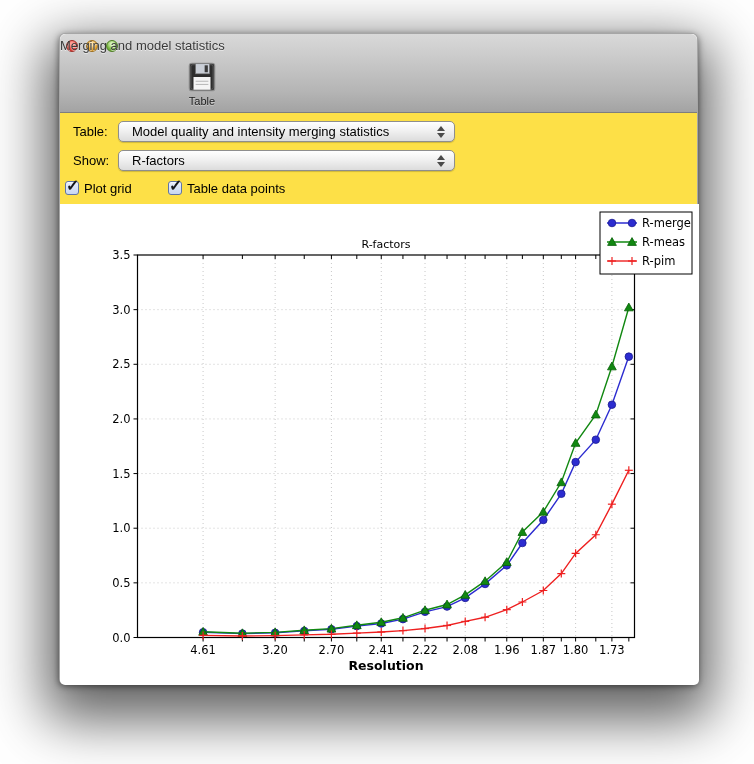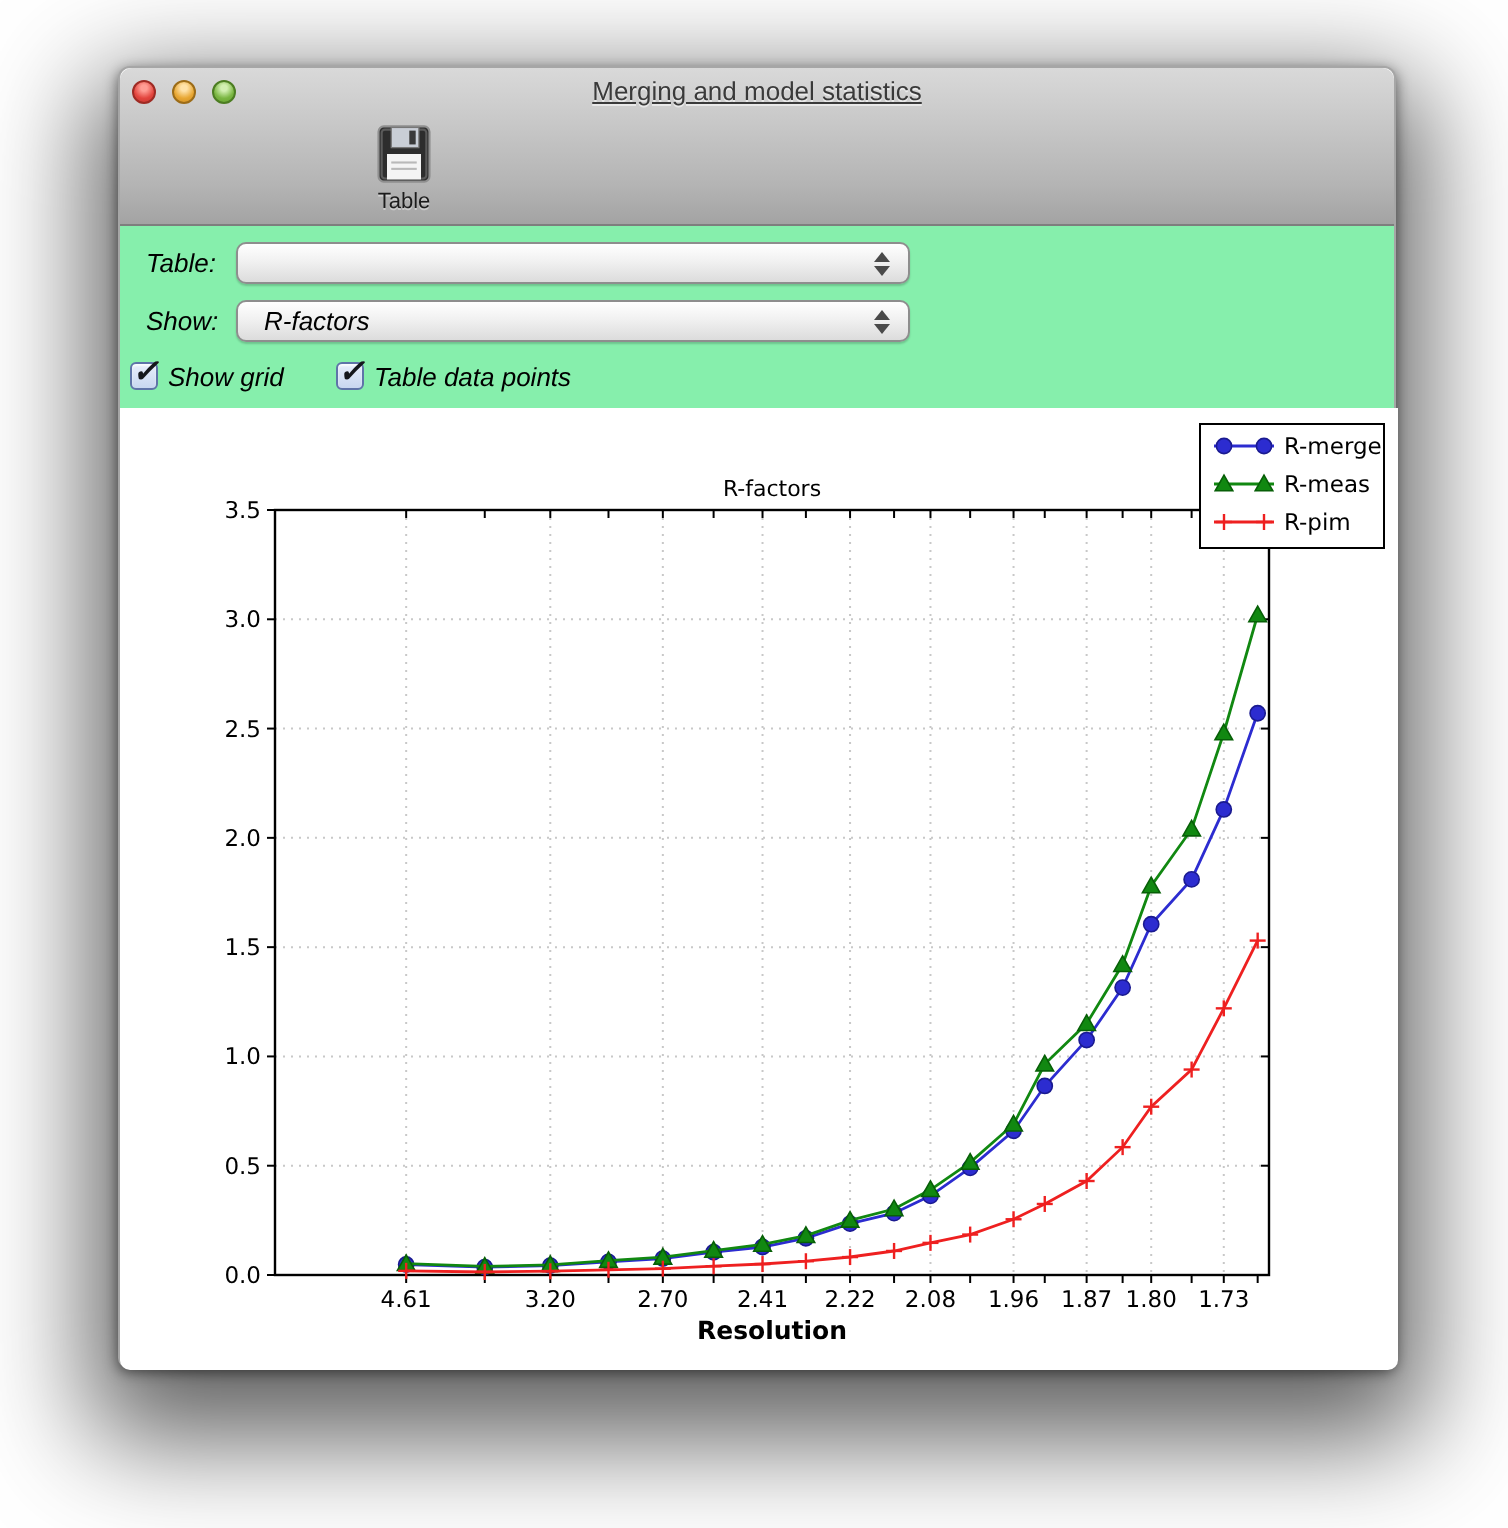--- a/index.html
+++ b/index.html
@@ -5,31 +5,31 @@
   html,body{margin:0;padding:0;width:754px;height:764px;background:#ffffff;overflow:hidden;
             font-family:"Liberation Sans",sans-serif;}
   .stage{position:relative;width:754px;height:764px;}
   .window{position:absolute;left:59px;top:33px;width:639px;height:651px;border-radius:6px 6px 5px 5px;
           background:#ffffff;border:1px solid rgba(0,0,0,0.35);box-sizing:border-box;
           box-shadow:0 2px 7px rgba(0,0,0,.55), 0 22px 55px 14px rgba(0,0,0,.62);}
   .header{position:absolute;left:0;top:0;width:100%;height:79px;border-radius:6px 6px 0 0;
           background:linear-gradient(#d9d9d9,#c8c8c8 35%,#b4b4b4 75%,#a3a3a3);
           border-bottom:1px solid #7e7e7e;box-sizing:border-box;}
   .titlebar{position:absolute;left:0;top:0;width:100%;height:24px;}
-  .win-title{position:absolute;left:0;right:0;top:4px;text-align:center;font-size:13px;color:#3a3a3a;
-             text-shadow:0 1px 0 rgba(255,255,255,.55);text-decoration:underline;}
+  .win-title{position:absolute;left:0;right:0;top:4px;font-size:13px;color:#3a3a3a;
+             text-shadow:0 1px 0 rgba(255,255,255,.55);}
   .tl{position:absolute;top:6px;width:12px;height:12px;border-radius:50%;box-sizing:border-box;}
   .tl-red{left:6px;background:radial-gradient(circle at 50% 30%,#ff9d94 0 18%,#e3453e 60%,#c23730);border:1px solid #9e2b24;}
   .tl-yellow{left:26px;background:radial-gradient(circle at 50% 30%,#ffe2a8 0 18%,#e8a733 60%,#cd8d23);border:1px solid #9c6c18;}
   .tl-green{left:46px;background:radial-gradient(circle at 50% 30%,#d2f0b2 0 18%,#7ab642 60%,#63a02e);border:1px solid #4c7d22;}
   .toolbar{position:absolute;left:0;top:24px;width:100%;height:55px;}
   .tb-item{position:absolute;top:2px;text-align:center;cursor:default;}
   .tb-item .ic{display:block;margin:0 auto;}
   .tb-label{font-size:11px;color:#1c1c1c;text-shadow:0 1px 0 rgba(255,255,255,.4);white-space:nowrap;display:block;margin-top:1px;}
-  .controls{position:absolute;left:0;top:79px;width:100%;height:91px;background:#86efac;font-style:italic;}
+  .controls{position:absolute;left:0;top:79px;width:100%;height:91px;background:#fde047;}
   .ctl-label{position:absolute;font-size:13px;color:#000;}
   .popup{position:absolute;left:58px;width:337px;height:21px;border:1px solid #8e8e8e;border-radius:5px;
          background:linear-gradient(#ffffff,#f1f1f1 45%,#dcdcdc);box-shadow:0 1px 1px rgba(0,0,0,.18);
          box-sizing:border-box;cursor:default;}
   .popup-text{position:absolute;left:13px;top:2px;font-size:13px;color:#000;white-space:nowrap;}
   .stepper{position:absolute;right:9px;top:3px;width:9px;height:14px;}
   .stepper .up{position:absolute;left:1px;top:1px;width:0;height:0;
                border-left:4px solid transparent;border-right:4px solid transparent;border-bottom:5px solid #4a4a4a;}
   .stepper .dn{position:absolute;left:1px;bottom:1px;width:0;height:0;
                border-left:4px solid transparent;border-right:4px solid transparent;border-top:5px solid #4a4a4a;}
@@ -68,38 +68,39 @@
             <line x1="10" y1="23" x2="22" y2="23" stroke="#b9b9b9" stroke-width="1"></line>
           </svg>
           <span class="tb-label">Table</span>
         </div>
       </div>
     </div>
 
     <div class="controls">
       <span class="ctl-label" style="left:13px;top:11px;">Table:</span>
       <div class="popup" style="top:8px;">
+        <span class="popup-text">Model quality and intensity merging statistics</span>
         <span class="stepper">
             <span class="up"></span>
             <span class="dn"></span>
           </span>
       </div>
       <span class="ctl-label" style="left:13px;top:40px;">Show:</span>
       <div class="popup" style="top:37px;">
         <span class="popup-text">R-factors</span>
         <span class="stepper">
             <span class="up"></span>
             <span class="dn"></span>
           </span>
       </div>
       <div class="cbrow">
         <span class="cb" style="left:5px;">
             <span class="mark">✓</span>
           </span>
-        <span class="cb-label" style="left:24px;">Show grid</span>
+        <span class="cb-label" style="left:24px;">Plot grid</span>
         <span class="cb" style="left:108px;">
             <span class="mark">✓</span>
           </span>
         <span class="cb-label" style="left:127px;">Table data points</span>
       </div>
     </div>
 
     <div class="plotpanel">
       <svg id="chart-svg" width="639" height="481">
           <g stroke="#c8c8c8" stroke-width="1" stroke-dasharray="1 3">

